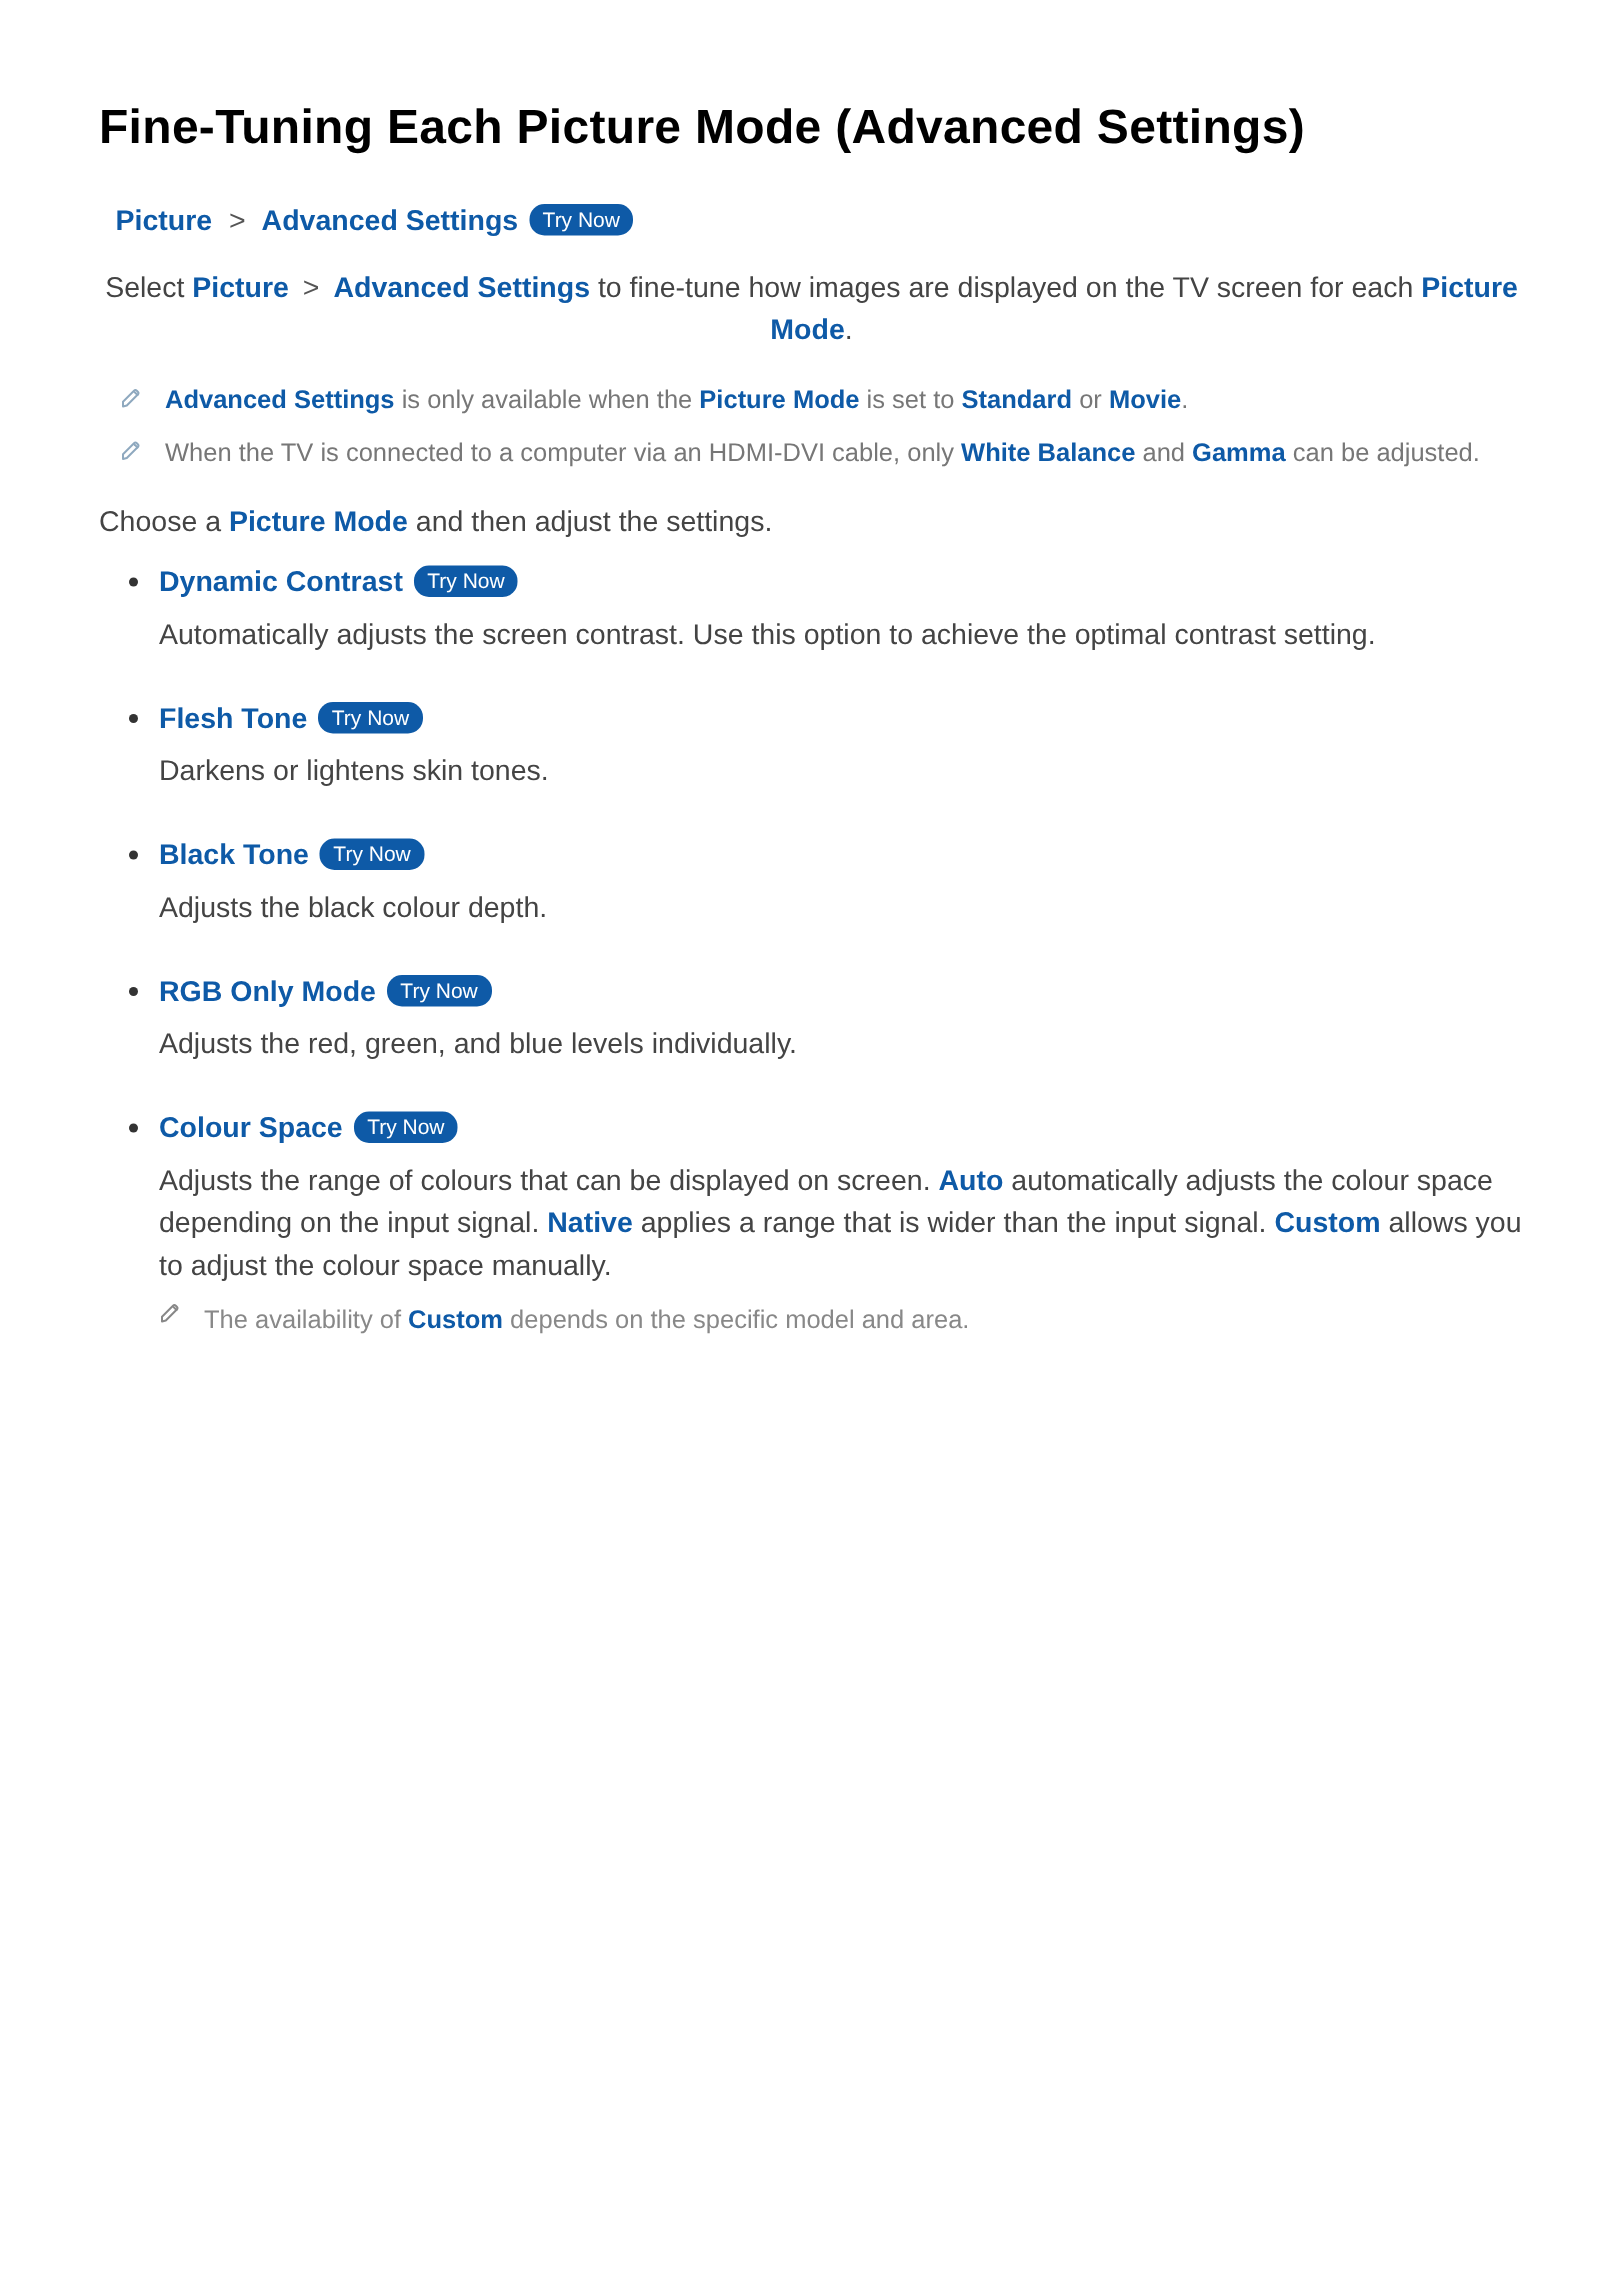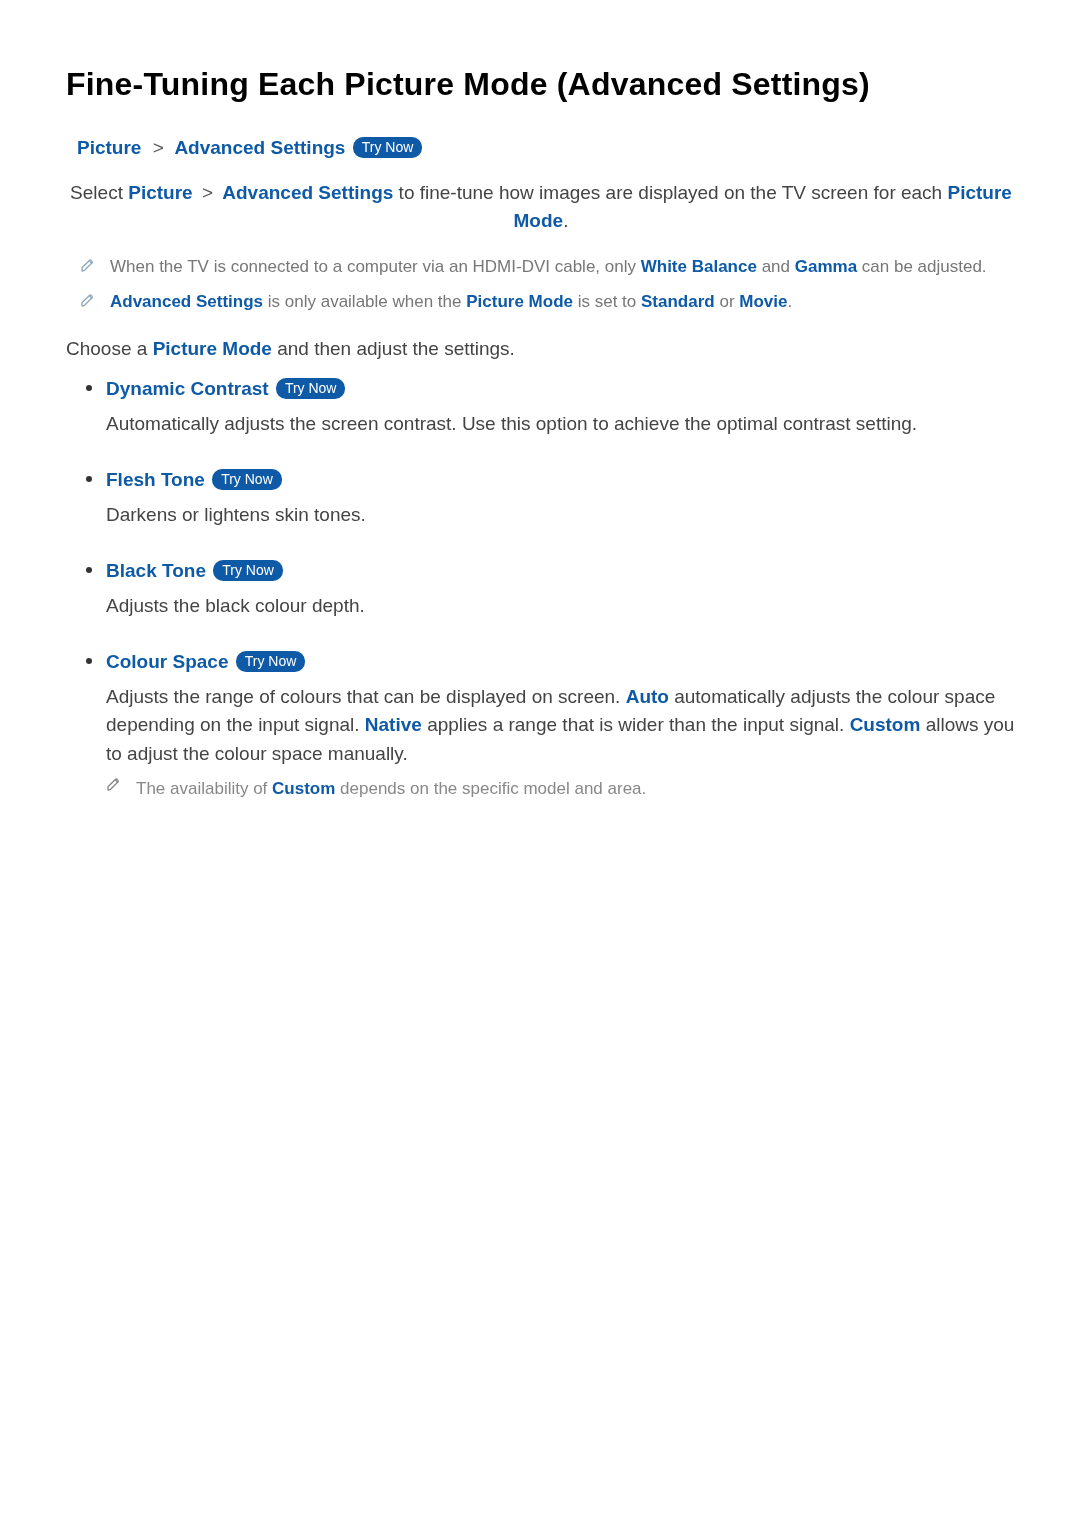--- a/index.html
+++ b/index.html
@@ -133,30 +133,30 @@
   </div>
 
   <div class="note-list" id="note-list">
       <div class="note-row">
         <span class="pen">
           <svg width="16" height="16" viewBox="0 0 24 24" fill="none" stroke="currentColor" stroke-width="2" stroke-linecap="round" stroke-linejoin="round">
             <path d="M3 21l3.8-1 11-11a2 2 0 0 0 0-2.8l-1-1a2 2 0 0 0-2.8 0l-11 11L3 21z"></path>
             <path d="M14.5 6.5l3 3"></path>
           </svg>
         </span>
-        <span class="text"><span>When the TV is connected to a computer via an HDMI-DVI cable, only </span><span class="blue">White Balance</span><span> and </span><span class="blue">Gamma</span><span> can be adjusted.</span></span>
+        <span class="text"><span class="blue">Advanced Settings</span><span> is only available when the </span><span class="blue">Picture Mode</span><span> is set to </span><span class="blue">Standard</span><span> or </span><span class="blue">Movie</span><span>.</span></span>
       </div>
       <div class="note-row">
         <span class="pen">
           <svg width="16" height="16" viewBox="0 0 24 24" fill="none" stroke="currentColor" stroke-width="2" stroke-linecap="round" stroke-linejoin="round">
             <path d="M3 21l3.8-1 11-11a2 2 0 0 0 0-2.8l-1-1a2 2 0 0 0-2.8 0l-11 11L3 21z"></path>
             <path d="M14.5 6.5l3 3"></path>
           </svg>
         </span>
-        <span class="text"><span class="blue">Advanced Settings</span><span> is only available when the </span><span class="blue">Picture Mode</span><span> is set to </span><span class="blue">Standard</span><span> or </span><span class="blue">Movie</span><span>.</span></span>
+        <span class="text"><span>When the TV is connected to a computer via an HDMI-DVI cable, only </span><span class="blue">White Balance</span><span> and </span><span class="blue">Gamma</span><span> can be adjusted.</span></span>
       </div>
     </div>
 
   <div class="choose">
     <span>Choose a </span><span class="blue">Picture Mode</span><span> and then adjust the settings.</span>
   </div>
 
   <ul class="items" id="items-list">
       <li>
         <div class="item-head"><span>Dynamic Contrast </span><span class="badge">Try Now</span></div>
@@ -164,20 +164,24 @@
       </li>
       <li>
         <div class="item-head"><span>Flesh Tone </span><span class="badge">Try Now</span></div>
         <div class="item-desc"><span>Darkens or lightens skin tones.</span></div>
       </li>
       <li>
         <div class="item-head"><span>Black Tone </span><span class="badge">Try Now</span></div>
         <div class="item-desc"><span>Adjusts the black colour depth.</span></div>
       </li>
       <li>
+        <div class="item-head"><span>RGB Only Mode </span><span class="badge">Try Now</span></div>
+        <div class="item-desc"><span>Adjusts the red, green, and blue levels individually.</span></div>
+      </li>
+      <li>
         <div class="item-head"><span>Colour Space </span><span class="badge">Try Now</span></div>
         <div class="item-desc"><span>Adjusts the range of colours that can be displayed on screen. </span><span class="blue">Auto</span><span> automatically adjusts the colour space depending on the input signal. </span><span class="blue">Native</span><span> applies a range that is wider than the input signal. </span><span class="blue">Custom</span><span> allows you to adjust the colour space manually.</span></div>
         <div class="sub-note">
           <span class="pen">
             <svg width="16" height="16" viewBox="0 0 24 24" fill="none" stroke="currentColor" stroke-width="2" stroke-linecap="round" stroke-linejoin="round">
               <path d="M3 21l3.8-1 11-11a2 2 0 0 0 0-2.8l-1-1a2 2 0 0 0-2.8 0l-11 11L3 21z"></path>
               <path d="M14.5 6.5l3 3"></path>
             </svg>
           </span>
           <span><span>The availability of </span><span class="blue">Custom</span><span> depends on the specific model and area.</span></span>

